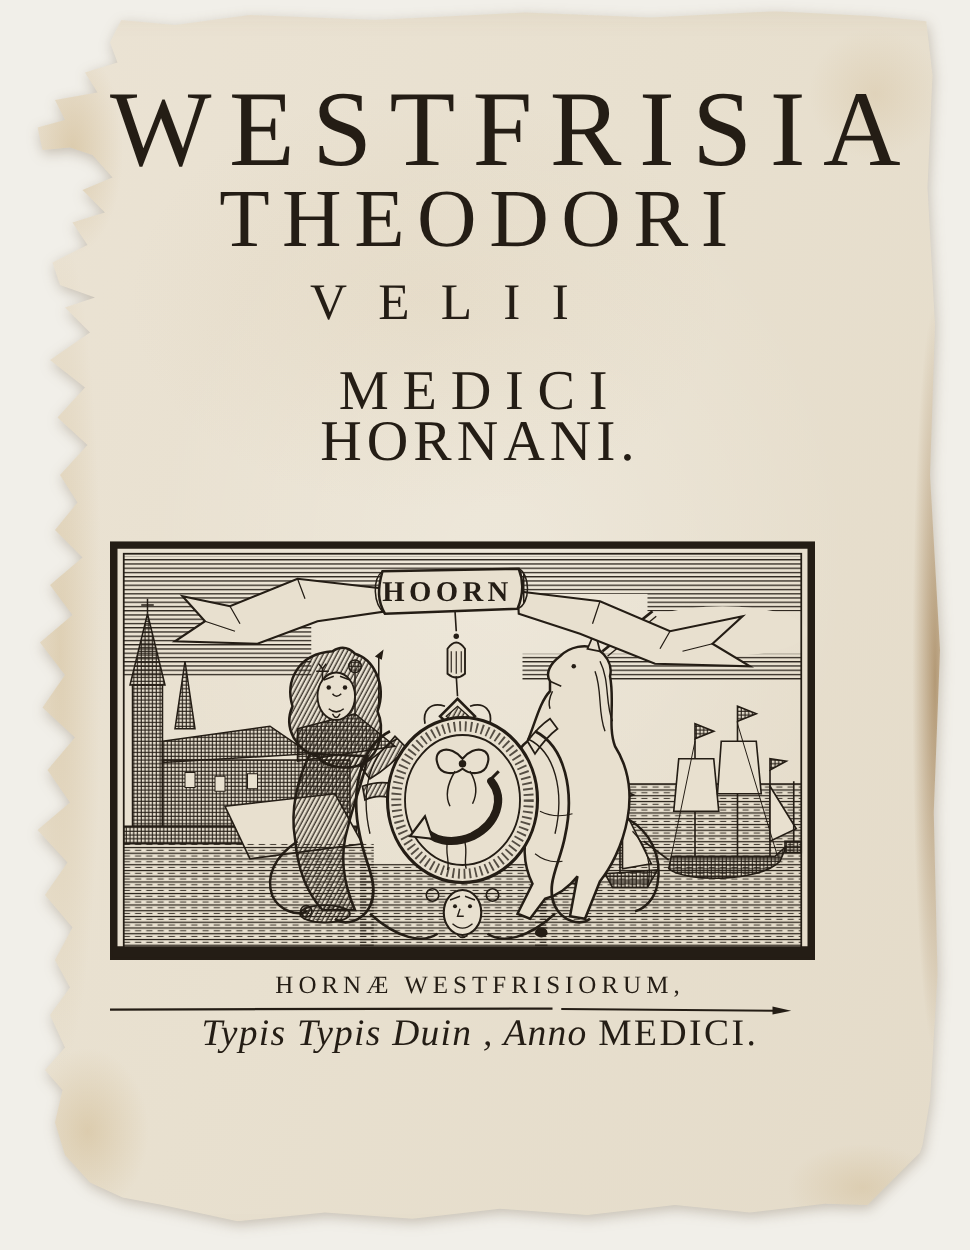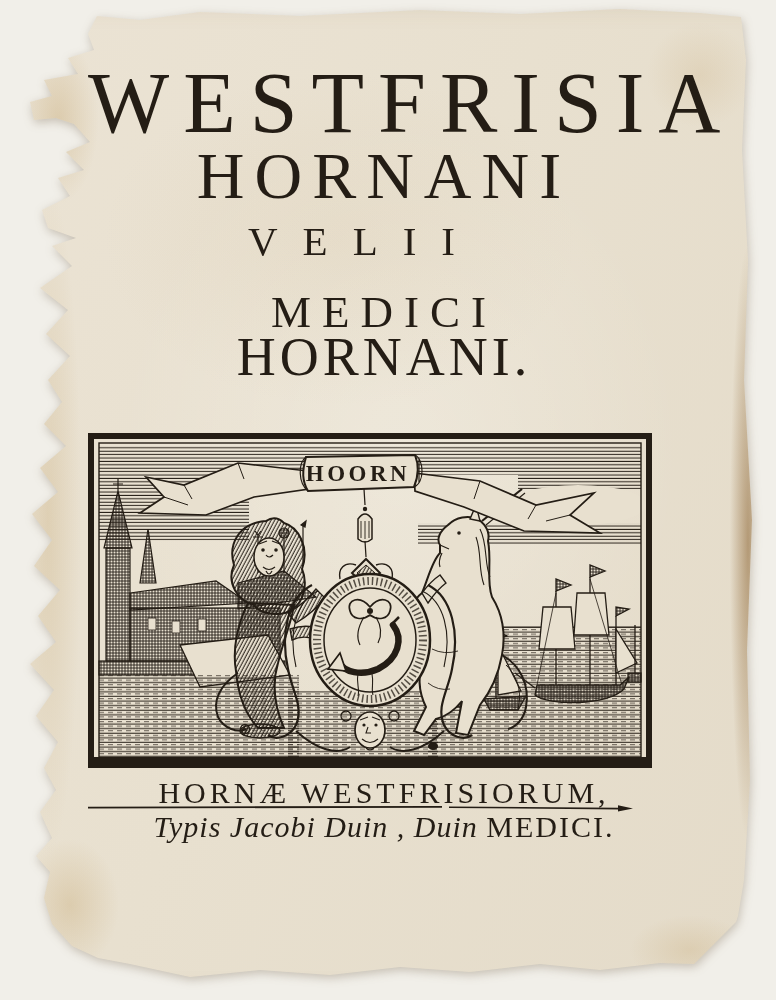--- a/index.html
+++ b/index.html
@@ -28,36 +28,36 @@
       56px 642px,38px 616px,60px 590px,34px 566px,52px 540px,32px 514px,58px 492px,40px 468px,66px 446px,44px 424px,62px 402px,48px 380px,70px 356px,
       46px 334px,68px 310px,40px 288px,72px 266px,52px 246px,76px 238px,48px 228px,42px 210px,70px 196px,58px 178px,84px 170px,66px 152px,90px 142px,
       74px 124px,56px 118px,34px 120px,30px 102px,52px 96px,44px 80px,78px 74px,68px 58px,94px 50px,88px 34px);
   }
   .paper::after{content:"";position:absolute;inset:0;box-shadow:inset 0 0 30px rgba(120,90,50,.18);pointer-events:none;}
   .tline{position:absolute;left:88px;width:592px;text-align:center;line-height:1;color:#241d15;white-space:nowrap;}
   .t1{top:60px;font-size:86px;letter-spacing:14px;}
   .t2{top:143px;font-size:66px;letter-spacing:10px;}
   .t3{top:221px;font-size:41px;letter-spacing:25px;transform:translateX(-20px);}
   .t4{top:290px;font-size:45px;letter-spacing:11px;}
-  .t5{top:330px;font-size:54px;letter-spacing:4px;}
+  .t5{top:330px;font-size:46px;letter-spacing:4px;}
   .woodcut{position:absolute;left:88px;top:433px;width:564px;height:335px;}
-  .imprint1{position:absolute;left:88px;top:778px;width:592px;text-align:center;font-size:30px;letter-spacing:4px;line-height:1;color:#241d15;white-space:nowrap;}
+  .imprint1{position:absolute;left:88px;top:778px;width:592px;text-align:center;font-size:20px;letter-spacing:4px;line-height:1;color:#241d15;white-space:nowrap;}
   .rule{position:absolute;left:88px;top:803px;width:545px;height:10px;}
   .imprint2{position:absolute;left:88px;top:810px;width:592px;text-align:center;font-size:30px;line-height:1.1;color:#241d15;white-space:nowrap;}
   .imprint2 .it{font-style:italic;letter-spacing:1px;}
   .imprint2 .yr{font-style:normal;letter-spacing:2px;}
 </style>
 </head>
 <body>
 
 <div class="paper-wrap">
   <div class="paper">
 
     <div class="tline t1">WESTFRISIA</div>
-    <div class="tline t2">HORNANI</div>
+    <div class="tline t2">THEODORI</div>
     <div class="tline t4">MEDICI</div>
     <div class="tline t3">VELII</div>
     <div class="tline t5">HORNANI.</div>
 
     <svg class="woodcut" viewBox="0 0 564 335">
       <defs>
         <pattern id="ph" width="8" height="3.4" patternUnits="userSpaceOnUse">
           <line x1="0" y1="1.2" x2="8" y2="1.2" stroke="#241d15" stroke-width="1"></line>
         </pattern>
         <pattern id="pw" width="9" height="4.6" patternUnits="userSpaceOnUse">
@@ -231,16 +231,16 @@
     </svg>
 
     <div class="imprint1">HORNÆ WESTFRISIORUM,</div>
 
     <svg class="rule" viewBox="0 0 545 10">
       <line x1="0" y1="4.6" x2="354" y2="3.8" stroke="#241d15" stroke-width="1.8"></line>
       <line x1="361" y1="4.2" x2="532" y2="5.6" stroke="#241d15" stroke-width="1.6"></line>
       <polygon points="530,2.2 545,5.6 530,8.6" fill="#241d15"></polygon>
     </svg>
 
-    <div class="imprint2"><span class="it">Typis Jacobi Duin , Duin </span><span class="yr">MEDICI.</span></div>
+    <div class="imprint2"><span class="it">Typis Typis Duin , Anno </span><span class="yr">MEDICI.</span></div>
 
   </div>
 </div>
 
 </body></html>

